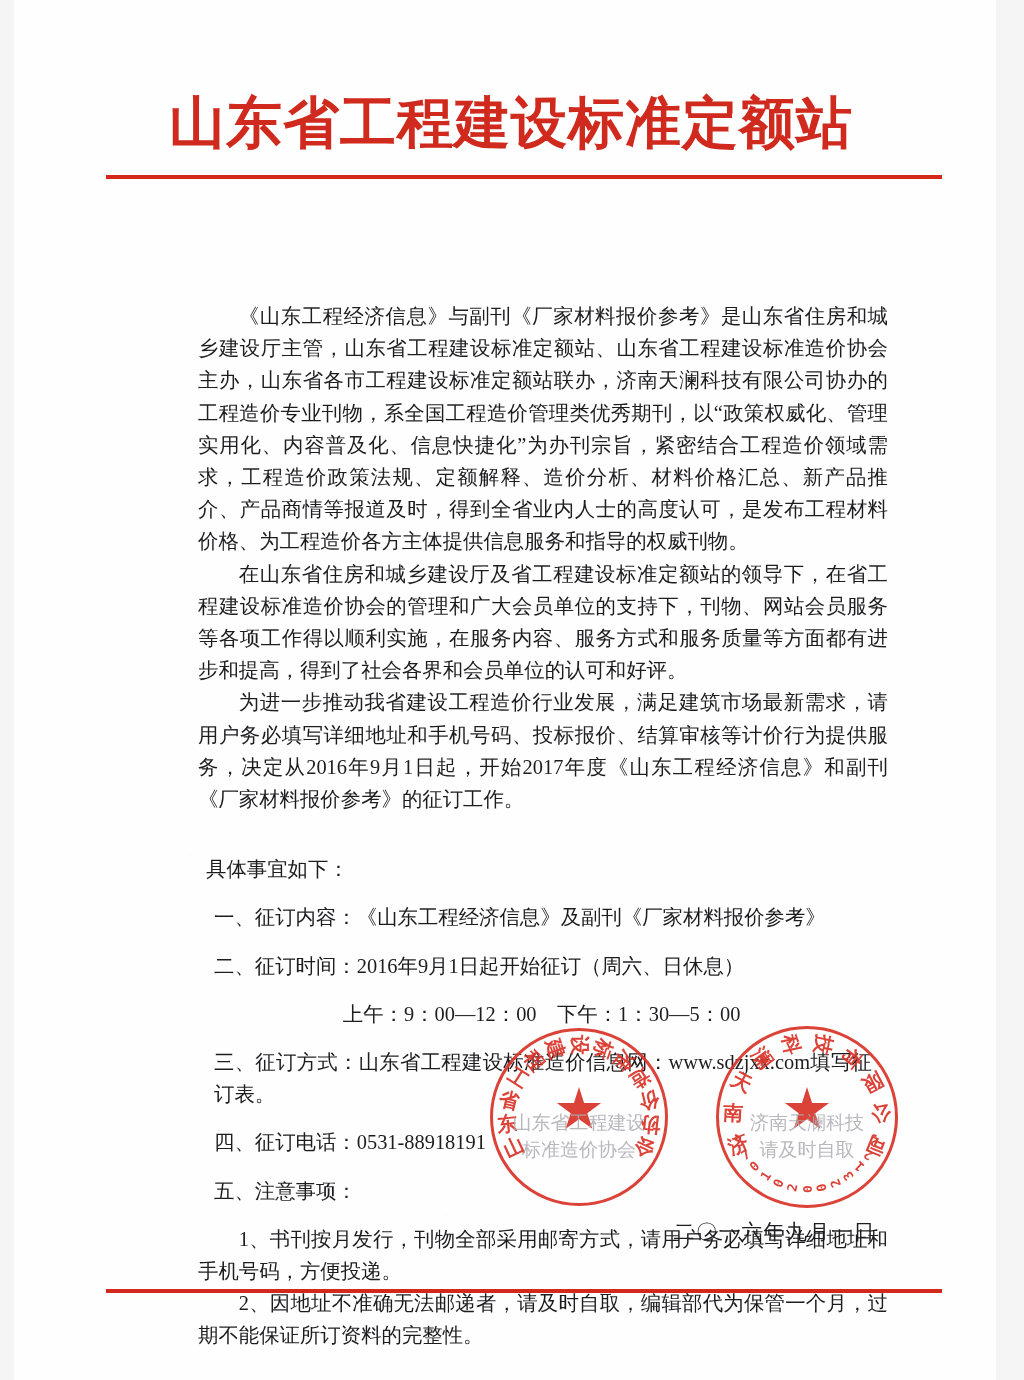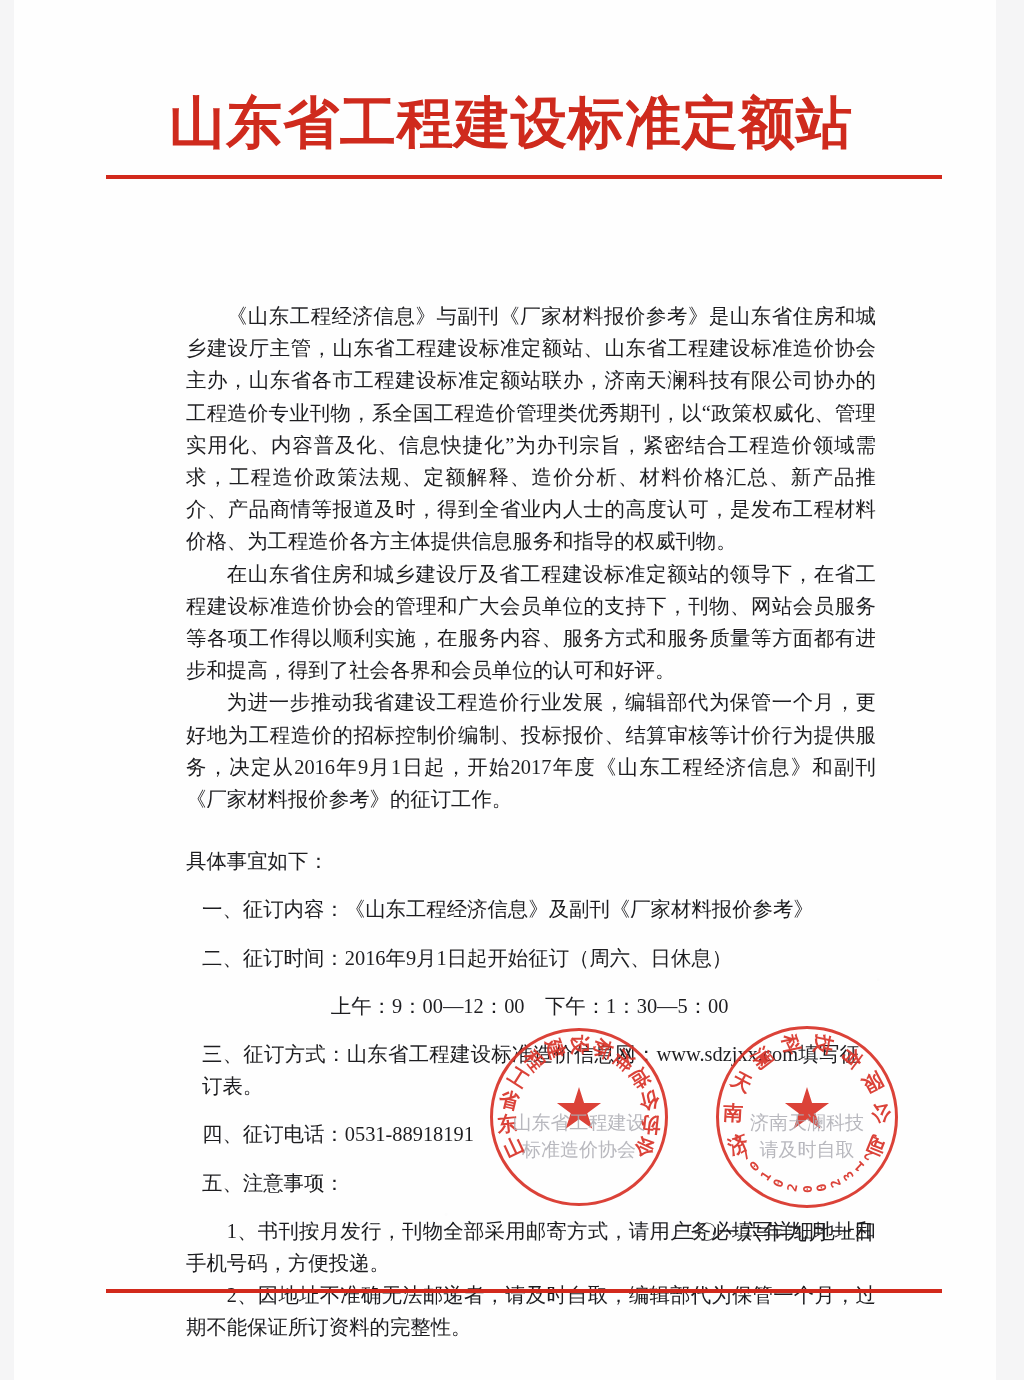--- a/index.html
+++ b/index.html
@@ -81,35 +81,35 @@
     line-height: 1.25;
     color: #2b2b2e;
     letter-spacing: 14px;
     text-indent: 14px;
     font-family: "Liberation Serif", "DejaVu Serif", serif;
   }
 
   
   .body-block {
     position: absolute;
-    left: 172px;
+    left: 184px;
     top: 300px;
     width: 690px;
     color: #1d1d20;
     font-size: 20.4px;
     line-height: 32.2px;
     text-align: justify;
     text-justify: inter-ideograph;
   }
   .para {
     margin: 0;
     text-indent: 2em;
   }
   .list-head {
-    margin: 0;
+    margin: 8px;
     text-indent: 0;
   }
   .spacer-line { height: 30px; }
 
   .list-block {
     margin: 0;
     padding: 0;
     list-style: none;
   }
   .list-item {
@@ -218,21 +218,21 @@
 
     <div class="masthead">
       <div class="masthead-title">山东省工程建设标准定额站</div>
     </div>
     <div class="masthead-rule"></div>
 
 
     <div class="body-block">
       <p class="para">《山东工程经济信息》与副刊《厂家材料报价参考》是山东省住房和城乡建设厅主管，山东省工程建设标准定额站、山东省工程建设标准造价协会主办，山东省各市工程建设标准定额站联办，济南天澜科技有限公司协办的工程造价专业刊物，系全国工程造价管理类优秀期刊，以“政策权威化、管理实用化、内容普及化、信息快捷化”为办刊宗旨，紧密结合工程造价领域需求，工程造价政策法规、定额解释、造价分析、材料价格汇总、新产品推介、产品商情等报道及时，得到全省业内人士的高度认可，是发布工程材料价格、为工程造价各方主体提供信息服务和指导的权威刊物。</p>
       <p class="para">在山东省住房和城乡建设厅及省工程建设标准定额站的领导下，在省工程建设标准造价协会的管理和广大会员单位的支持下，刊物、网站会员服务等各项工作得以顺利实施，在服务内容、服务方式和服务质量等方面都有进步和提高，得到了社会各界和会员单位的认可和好评。</p>
-      <p class="para">为进一步推动我省建设工程造价行业发展，编辑部代为保管一个月，更好地为工程造价的招标控制价编制、投标报价、结算审核等计价行为提供服务，决定从2016年9月1日起，开始2017年度《山东工程经济信息》和副刊《厂家材料报价参考》的征订工作。</p>
+      <p class="para">为进一步推动我省建设工程造价行业发展，满足建筑市场最新需求，请用户务必填写详细地址和手机号码、投标报价、结算审核等计价行为提供服务，决定从2016年9月1日起，开始2017年度《山东工程经济信息》和副刊《厂家材料报价参考》的征订工作。</p>
 
       <div class="spacer-line"></div>
 
       <p class="list-head">具体事宜如下：</p>
 
       <ul class="list-block">
         <li class="list-item">一、征订内容：《山东工程经济信息》及副刊《厂家材料报价参考》</li>
         <li class="list-item">二、征订时间：2016年9月1日起开始征订（周六、日休息）</li>
         <li class="time-line">上午：9：00—12：00　下午：1：30—5：00</li>
         <li class="list-item">三、征订方式：山东省工程建设标准造价信息网：www.sdzjxx.com填写征订表。</li>

